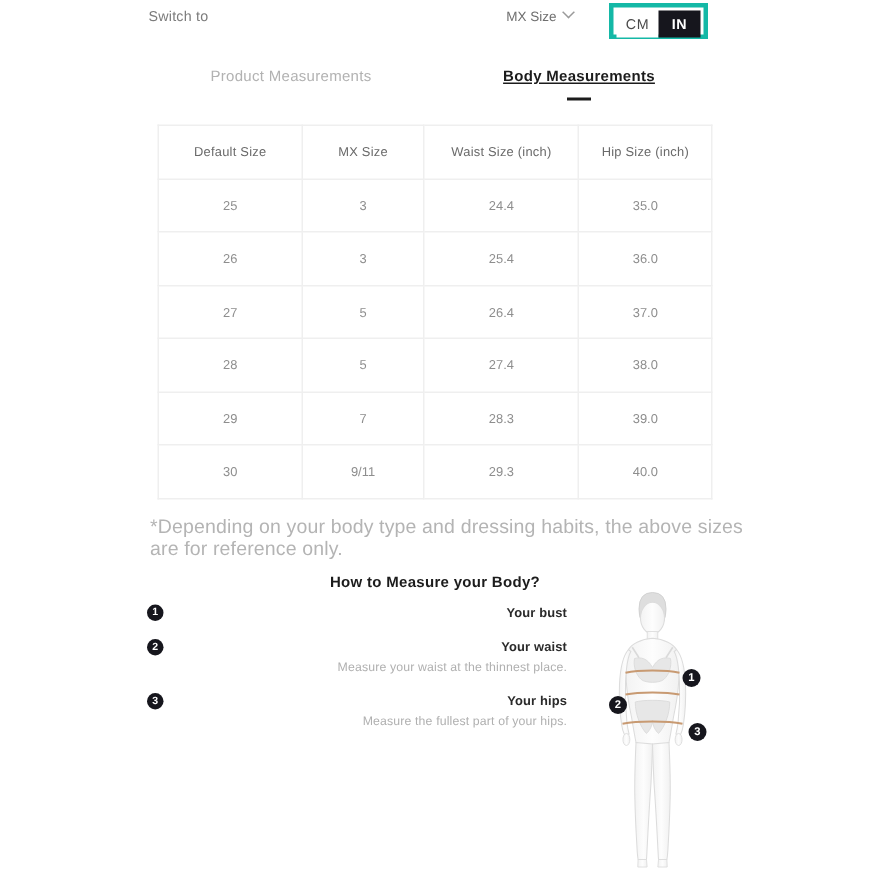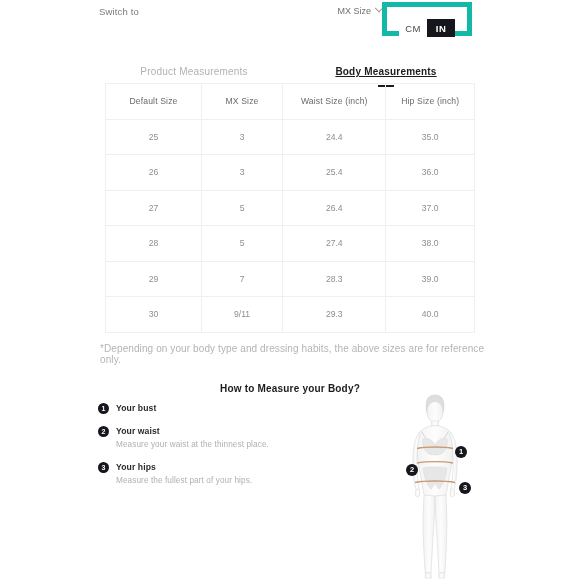--- a/index.html
+++ b/index.html
@@ -45,24 +45,24 @@
     display: inline-block;
     width: 6px; height: 6px;
     border-right: 1px solid #9a9a9a;
     border-bottom: 1px solid #9a9a9a;
     transform: rotate(45deg) translate(-2px,-2px);
   }
   .unit-toggle {
     position: absolute;
     right: 32px; top: 2px;
     display: flex;
-    border: 5px solid #14b8a6;
+    border: 3px solid #14b8a6;
     background: #ffffff;
     height: 24px;
-    padding: 12px;
+    padding: 2px;
   }
   .unit-btn {
     width: 28px; height: 18px;
     display: flex; align-items: center; justify-content: center;
     font-size: 9.5px;
     letter-spacing: .4px;
     color: #4a4a4a;
     background: #ffffff;
     cursor: pointer;
     border: 0;
@@ -71,21 +71,21 @@
   .unit-btn.active {
     background: #16161d;
     color: #ffffff;
     font-weight: bold;
   }
 
   
   .tabs {
     position: absolute;
     left: 105px; top: 46px;
-    width: 370px; height: 32px; margin-top: 20px;
+    width: 370px; height: 32px;
   }
   .tab {
     position: absolute;
     top: 0;
     text-align: center;
     font-size: 10px;
     letter-spacing: .2px;
     cursor: pointer;
     white-space: nowrap;
   }
@@ -129,40 +129,41 @@
   .size-table col.c0 { width: 26%; }
   .size-table col.c1 { width: 22%; }
   .size-table col.c2 { width: 28%; }
   .size-table col.c3 { width: 24%; }
 
   
   .footnote {
     position: absolute;
     left: 100px; top: 343px;
     width: 400px;
-    font-size: 10px;
+    font-size: 13px;
     color: #b4b4b4;
     letter-spacing: .1px;
   }
 
   
   .how-title {
     position: absolute;
     left: 0; top: 383px;
     width: 580px;
     text-align: center;
     font-size: 10px;
     font-weight: bold;
     color: #1c1c1c;
     letter-spacing: .2px;
   }
   .steps {
     position: absolute;
     left: 98px; top: 403px;
     width: 280px;
+    text-align: right;
   }
   .step { position: relative; margin-bottom: 13px; }
   .step-badge {
     position: absolute;
     left: 0; top: 0;
     width: 11px; height: 11px;
     border-radius: 50%;
     background: #16161d;
     color: #ffffff;
     font-size: 7px;

